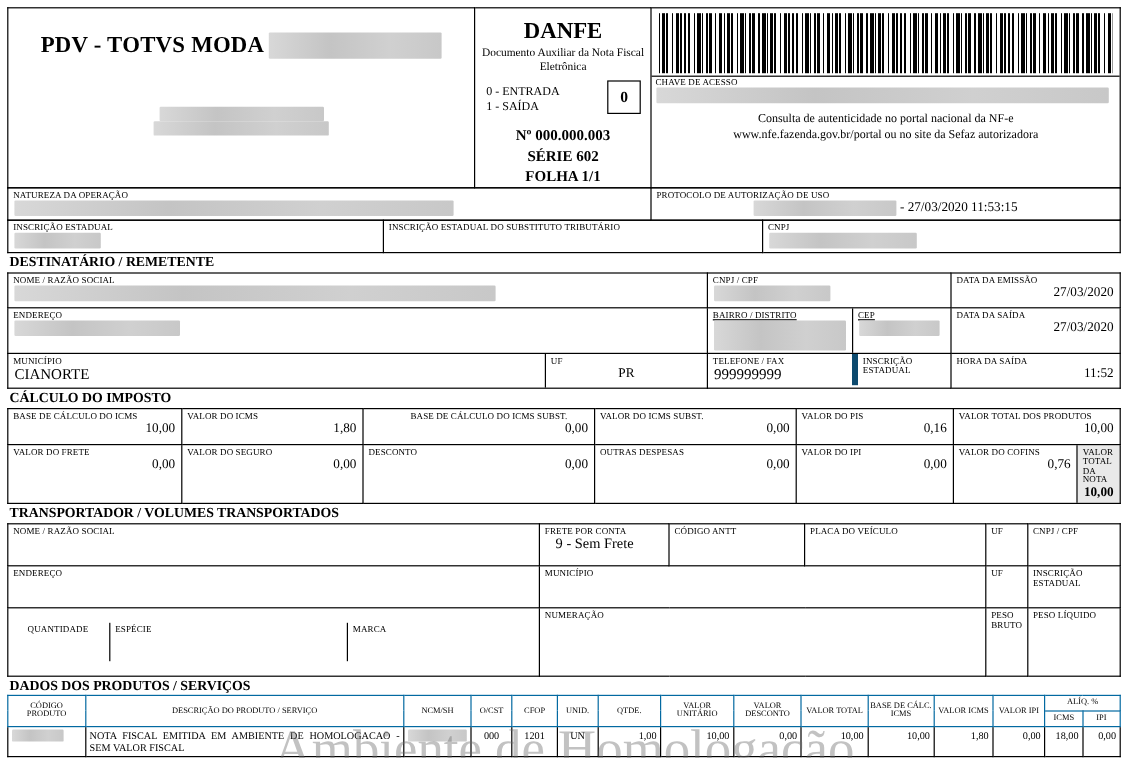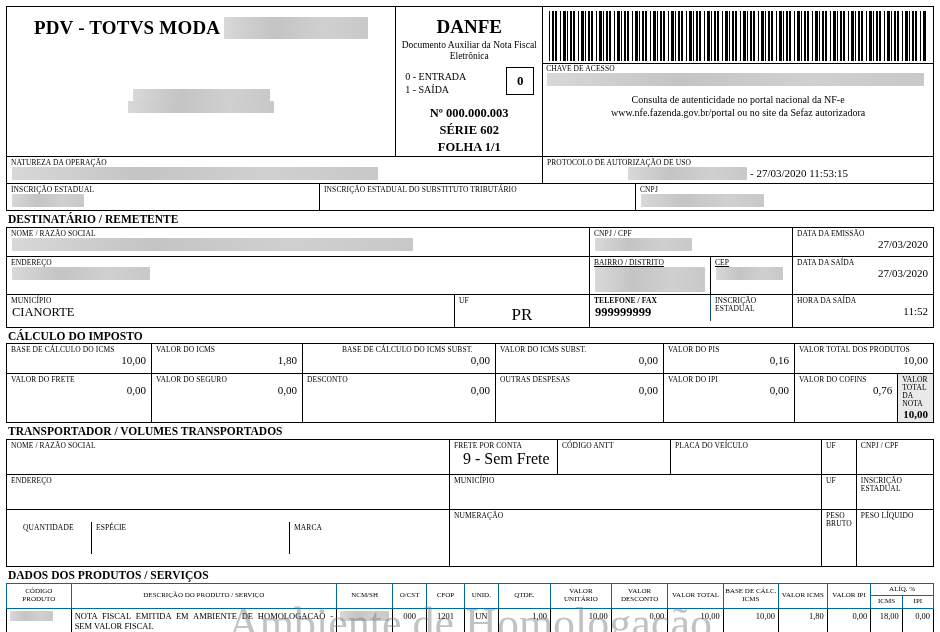--- a/index.html
+++ b/index.html
@@ -13,21 +13,21 @@
   .val.r{text-align:right;}
   .val.c{text-align:center;}
   .sec{font-size:11.5px;font-weight:bold;padding:2px 2px 1px 2px;line-height:1.1;}
   .redact{display:inline-block;background:linear-gradient(90deg,#d8d8d8 0%,#c4c4c4 35%,#d0d0d0 70%,#c8c8c8 100%);color:transparent;border-radius:1px;filter:blur(.6px);}
   .cell{vertical-align:top;}
 
   
   .hdr{width:928px;}
   .hdr td{border:1px solid #000;vertical-align:top;}
   .emit{width:390px;height:146px;position:relative;}
-  .emit .title{font-size:19px;font-weight:bold;text-align:center;margin-top:9px;letter-spacing:.2px;}
+  .emit .title{font-size:19px;font-weight:bold;text-align:center;margin-top:19px;letter-spacing:.2px;}
   .emit .addr{position:absolute;left:0;right:0;top:82px;text-align:center;font-size:8px;line-height:1.5;}
   .danfe{width:145px;height:146px;text-align:center;position:relative;}
   .danfe .d1{font-size:19px;font-weight:bold;margin-top:8px;}
   .danfe .d2{font-size:9.5px;line-height:1.2;margin-top:2px;}
   .danfe .ent{font-size:10px;text-align:left;padding-left:8px;margin-top:7px;line-height:1.35;}
   .danfe .sq{position:absolute;right:8px;top:60px;border:1px solid #000;width:26px;height:26px;line-height:26px;font-size:13px;font-weight:bold;text-align:center;}
   .danfe .d3{font-size:12.5px;font-weight:bold;margin-top:8px;line-height:1.35;}
   .bar{width:393px;height:146px;padding:0;}
   .barcode{height:50px;margin:4px 6px 2px 6px;background:repeating-linear-gradient(90deg,#000 0 1px,#fff 1px 3px,#000 3px 5px,#fff 5px 6px,#000 6px 8px,#fff 8px 11px,#000 11px 12px,#fff 12px 14px,#000 14px 17px,#fff 17px 18px);}
   .chv{border-top:1px solid #000;}
@@ -172,31 +172,31 @@
       <td class="bx cell" style="height:28px;padding:0;">
         <table style="width:100%;height:100%;">
           <tbody>
                   <tr>
             <td class="cell" style="border-right:1px solid #000;width:445px;">
               <span class="lbl">MUNICÍPIO</span>
               <span class="val" style="font-size:12.5px;">CIANORTE</span>
             </td>
             <td class="cell">
               <span class="lbl">UF</span>
-              <span class="val c" style="font-size:17px;">PR</span>
+              <span class="val c" style="font-size:11px;">PR</span>
             </td>
           </tr>
         </tbody>
               </table>
       </td>
       <td class="bx cell" style="padding:0;">
         <table style="width:100%;height:100%;">
           <tbody>
                   <tr>
-            <td class="cell" style="border-right:1px solid #0c4a6e;width:118px;font-weight:bold;">
+            <td class="cell" style="border-right:5px solid #0c4a6e;width:118px;">
               <span class="lbl">TELEFONE / FAX</span>
               <span class="val" style="font-size:12.5px;">999999999</span>
             </td>
             <td class="cell">
               <span class="lbl">INSCRIÇÃO ESTADUAL</span>
               <span class="val"></span>
             </td>
           </tr>
         </tbody>
               </table>
@@ -282,21 +282,21 @@
   <div class="sec">TRANSPORTADOR / VOLUMES TRANSPORTADOS</div>
   <table style="width:928px;">
     <tbody>
           <tr>
       <td class="bx cell" style="width:440px;height:32px;">
         <span class="lbl">NOME / RAZÃO SOCIAL</span>
         <span class="val"></span>
       </td>
       <td class="bx cell" style="width:105px;">
         <span class="lbl">FRETE POR CONTA</span>
-        <span class="val" style="font-size:16px;padding-left:12px;">9 - Sem Frete</span>
+        <span class="val" style="font-size:12px;padding-left:12px;">9 - Sem Frete</span>
       </td>
       <td class="bx cell" style="width:110px;">
         <span class="lbl">CÓDIGO ANTT</span>
         <span class="val"></span>
       </td>
       <td class="bx cell" style="width:148px;">
         <span class="lbl">PLACA DO VEÍCULO</span>
         <span class="val"></span>
       </td>
       <td class="bx cell" style="width:30px;">

